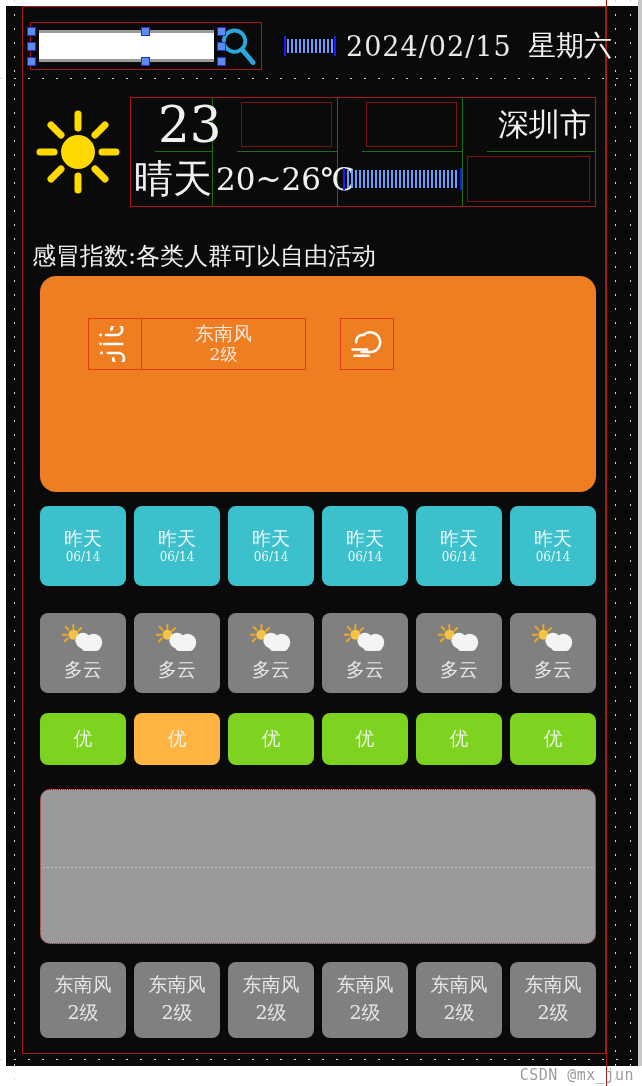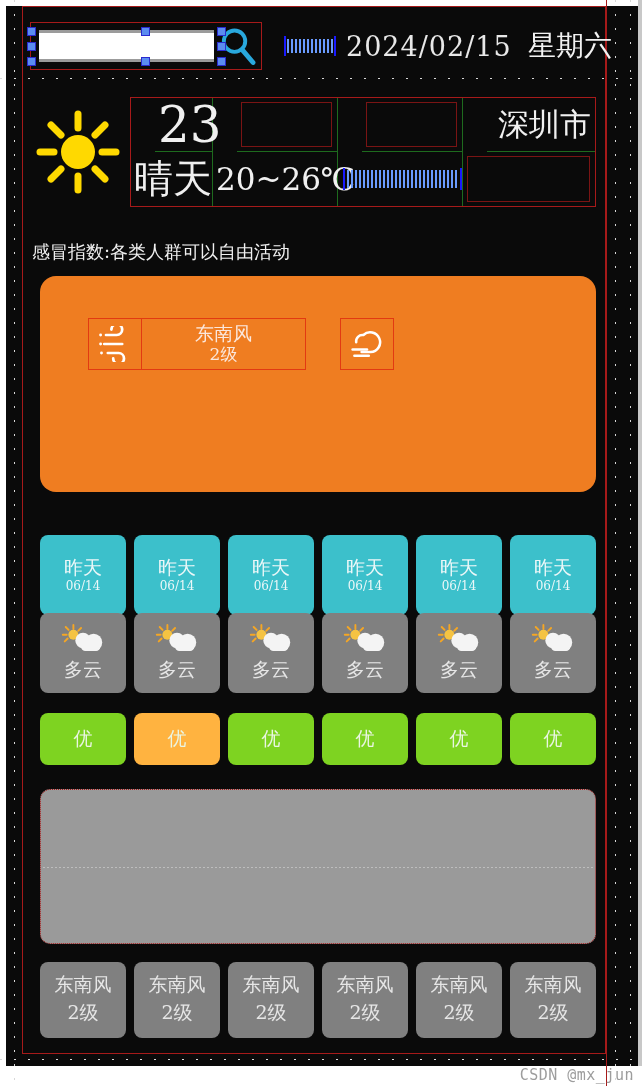--- a/index.html
+++ b/index.html
@@ -111,21 +111,21 @@
   .comb2 { position: relative; width: 122px; height: 22px; margin-left: 2px; }
   .comb2 .bar { position:absolute; top:0; bottom:0; width:2px; background:#1a1aff; }
   .comb2 .teeth {
     position:absolute; left:4px; right:4px; top:2px; bottom:2px;
     background-image: repeating-linear-gradient(to right, #6a9bff 0 2px, transparent 2px 4px);
   }
 
   
   .tiptext {
     position: absolute; left: 32px; top: 240px;
-    color: #f0f0f0; font-size: 18px;
+    color: #f0f0f0; font-size: 24px;
     font-family: "DejaVu Serif", serif;
   }
 
   
   .orange-panel {
     position: absolute; left: 40px; top: 276px;
     width: 556px; height: 216px;
     background: #ef7d21; border-radius: 16px;
   }
   .opgrid {
@@ -151,21 +151,21 @@
   }
   .otext .t1 { font-size: 19px; line-height: 1.1; }
   .otext .t2 { font-size: 17px; line-height: 1.25; }
 
   
   .row {
     position: absolute; left: 40px; width: 556px;
     display: flex; gap: 8px;
   }
   .row > div { flex: 1 1 0; }
-  .row-date { top: 535px; }
+  .row-date { top: 506px; }
   .row-icon { top: 613px; border-radius: 15px; }
   .row-aqi  { top: 713px; }
   .row-wind { top: 962px; }
 
   .card-date {
     height: 80px; background: #3cc0cb; border-radius: 8px;
     display: flex; flex-direction: column;
     align-items: center; justify-content: center;
     color: #ebf7f8; font-family: "DejaVu Serif", serif;
   }

